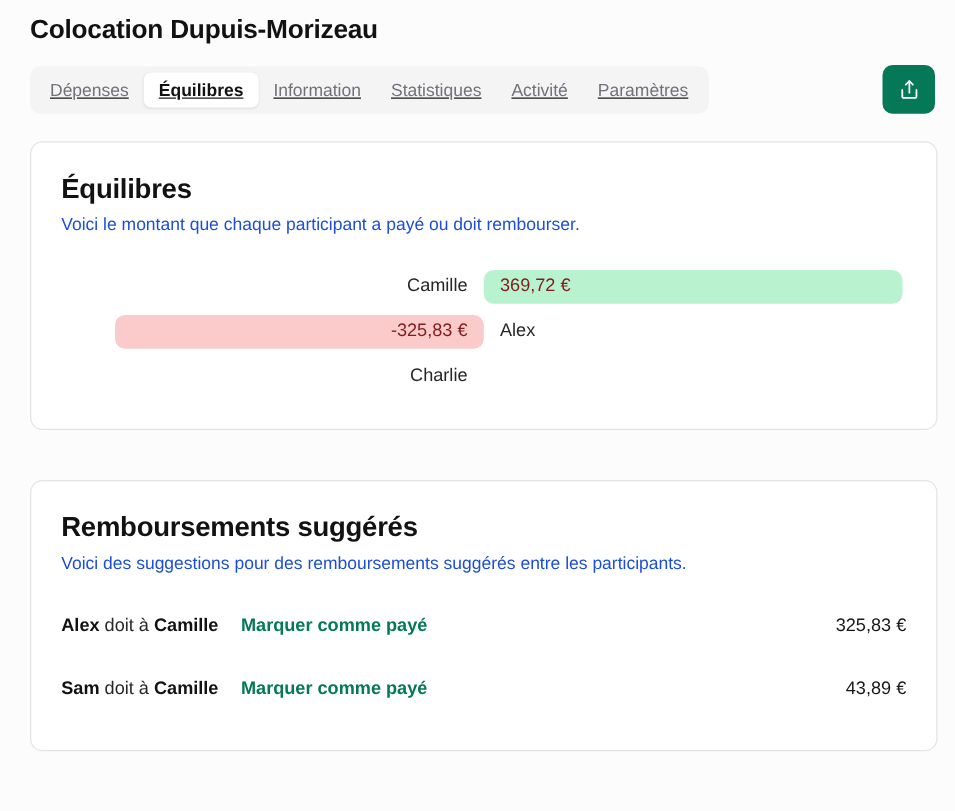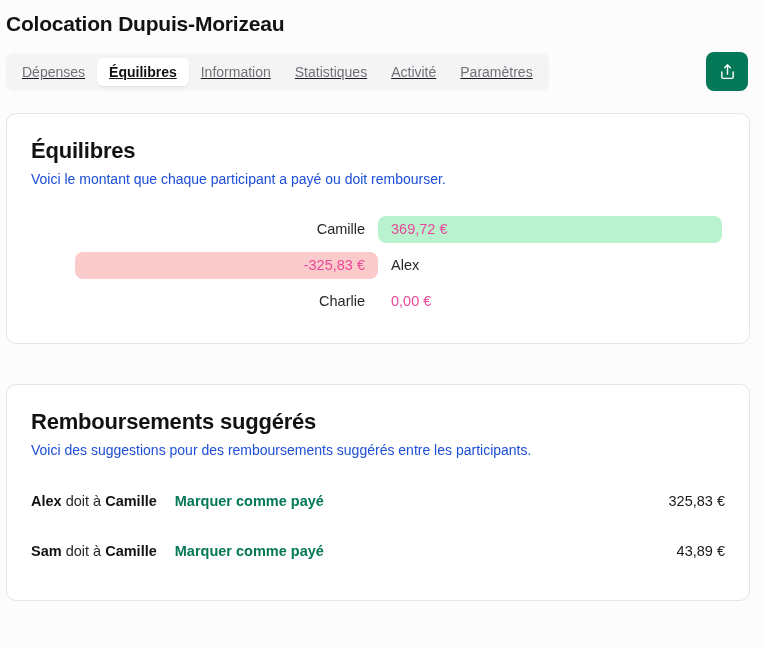--- a/index.html
+++ b/index.html
@@ -3,21 +3,21 @@
 <meta charset="utf-8">
 <style>
   * { box-sizing: border-box; margin: 0; padding: 0; }
   html, body { width: 764px; height: 649px; }
   body {
     font-family: "Liberation Sans", sans-serif;
     background: #fcfcfd;
     color: #18181b;
     overflow: hidden;
   }
-  .page { padding: 8px 14px 0 6px; width: 764px; }
+  .page { padding: 8px 14px 0 24px; width: 764px; }
 
   .page-title {
     font-size: 21px;
     font-weight: 700;
     color: #121214;
     letter-spacing: -0.2px;
     margin: 4px 0 16px 0;
   }
 
   .toolbar {
@@ -108,21 +108,21 @@
   .b-label {
     position: absolute;
     top: 50%;
     transform: translateY(-50%);
     font-size: 14.5px;
     white-space: nowrap;
   }
   .b-label.at-right { right: 13px; }
   .b-label.at-left  { left: 13px; }
   .name { color: #27272a; }
-  .amount { color: #ec4899; }
+  .amount { color: #7f1d1d; }
 
   
   .reimb-list { margin-top: 18px; }
   .reimb-row {
     display: flex;
     align-items: center;
     height: 50px;
     font-size: 14.5px;
   }
   .reimb-text { color: #27272a; white-space: nowrap; }
@@ -187,23 +187,20 @@
             <span class="b-label at-right amount">-325,83 €</span>
           </div>
           <div class="half">
             <span class="b-label at-left name">Alex</span>
           </div>
         </div>
         <div class="balance-row">
           <div class="half">
             <span class="b-label at-right name">Charlie</span>
           </div>
-          <div class="half">
-            <span class="b-label at-left amount">0,00 €</span>
-          </div>
         </div>
       </div>
   </section>
 
   <section class="card">
     <h2 class="card-title">Remboursements suggérés</h2>
     <p class="card-subtitle">Voici des suggestions pour des remboursements suggérés entre les participants.</p>
     <div class="reimb-list" id="reimb-list">
         <div class="reimb-row">
           <span class="reimb-text"><b>Alex</b> doit à <b>Camille</b></span>

